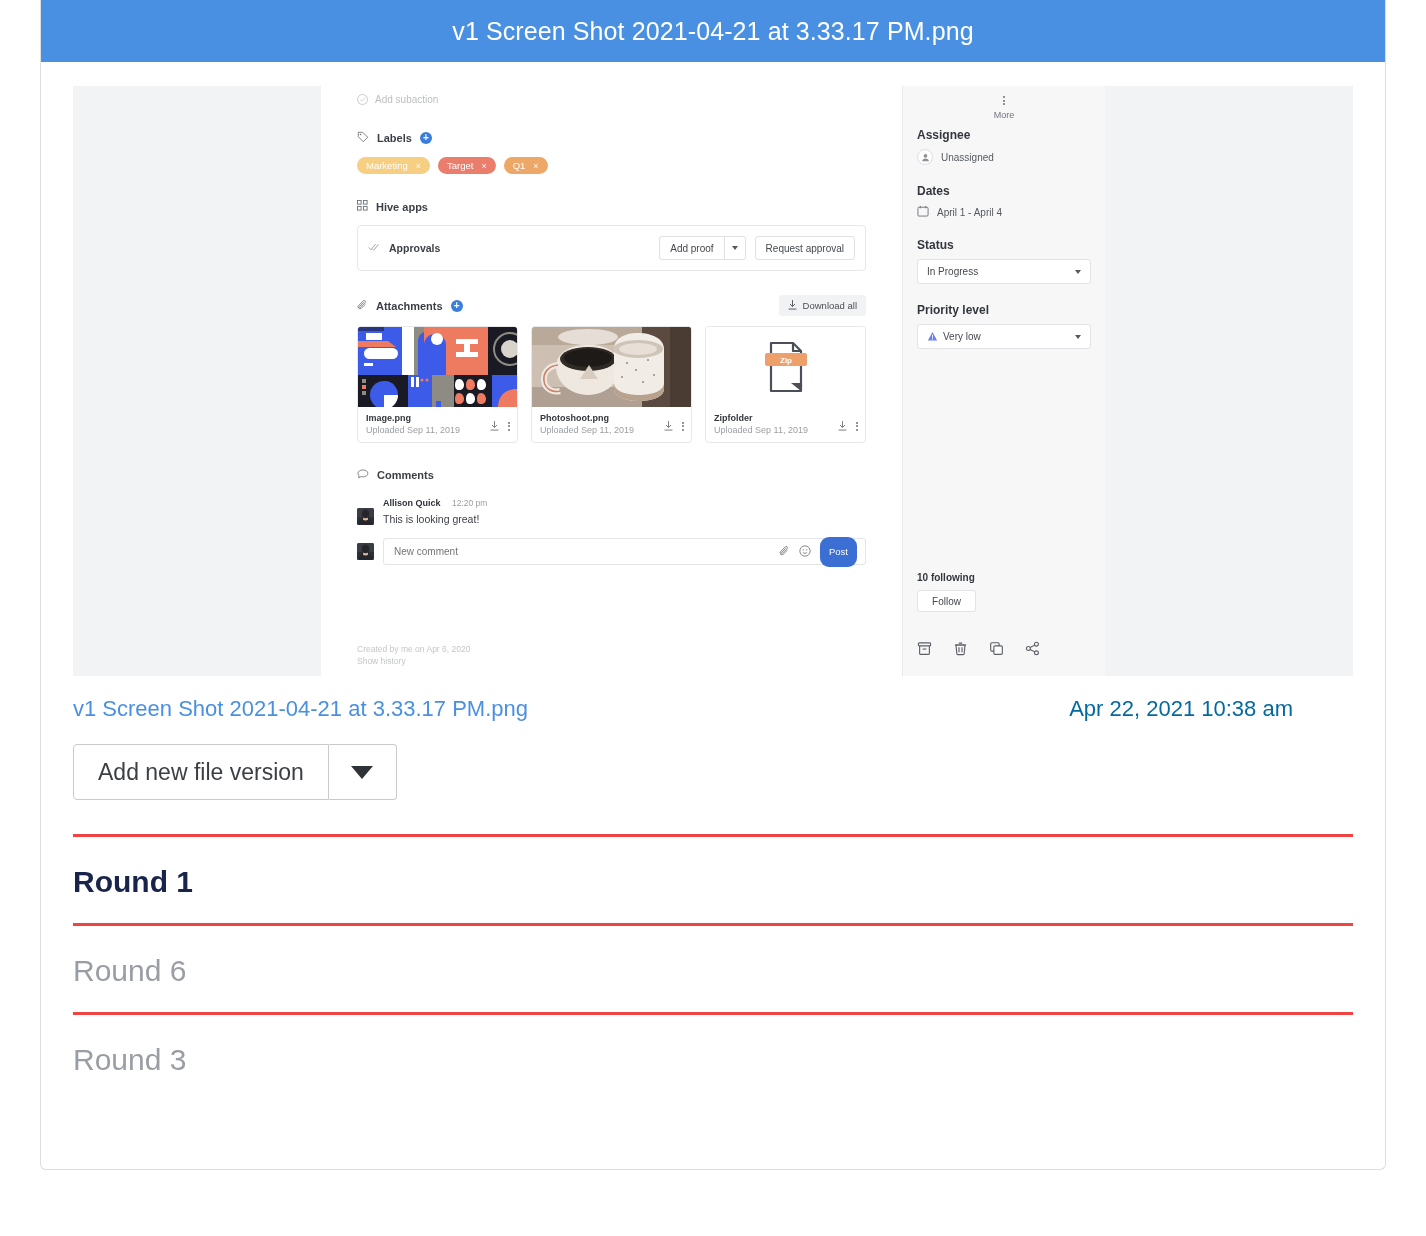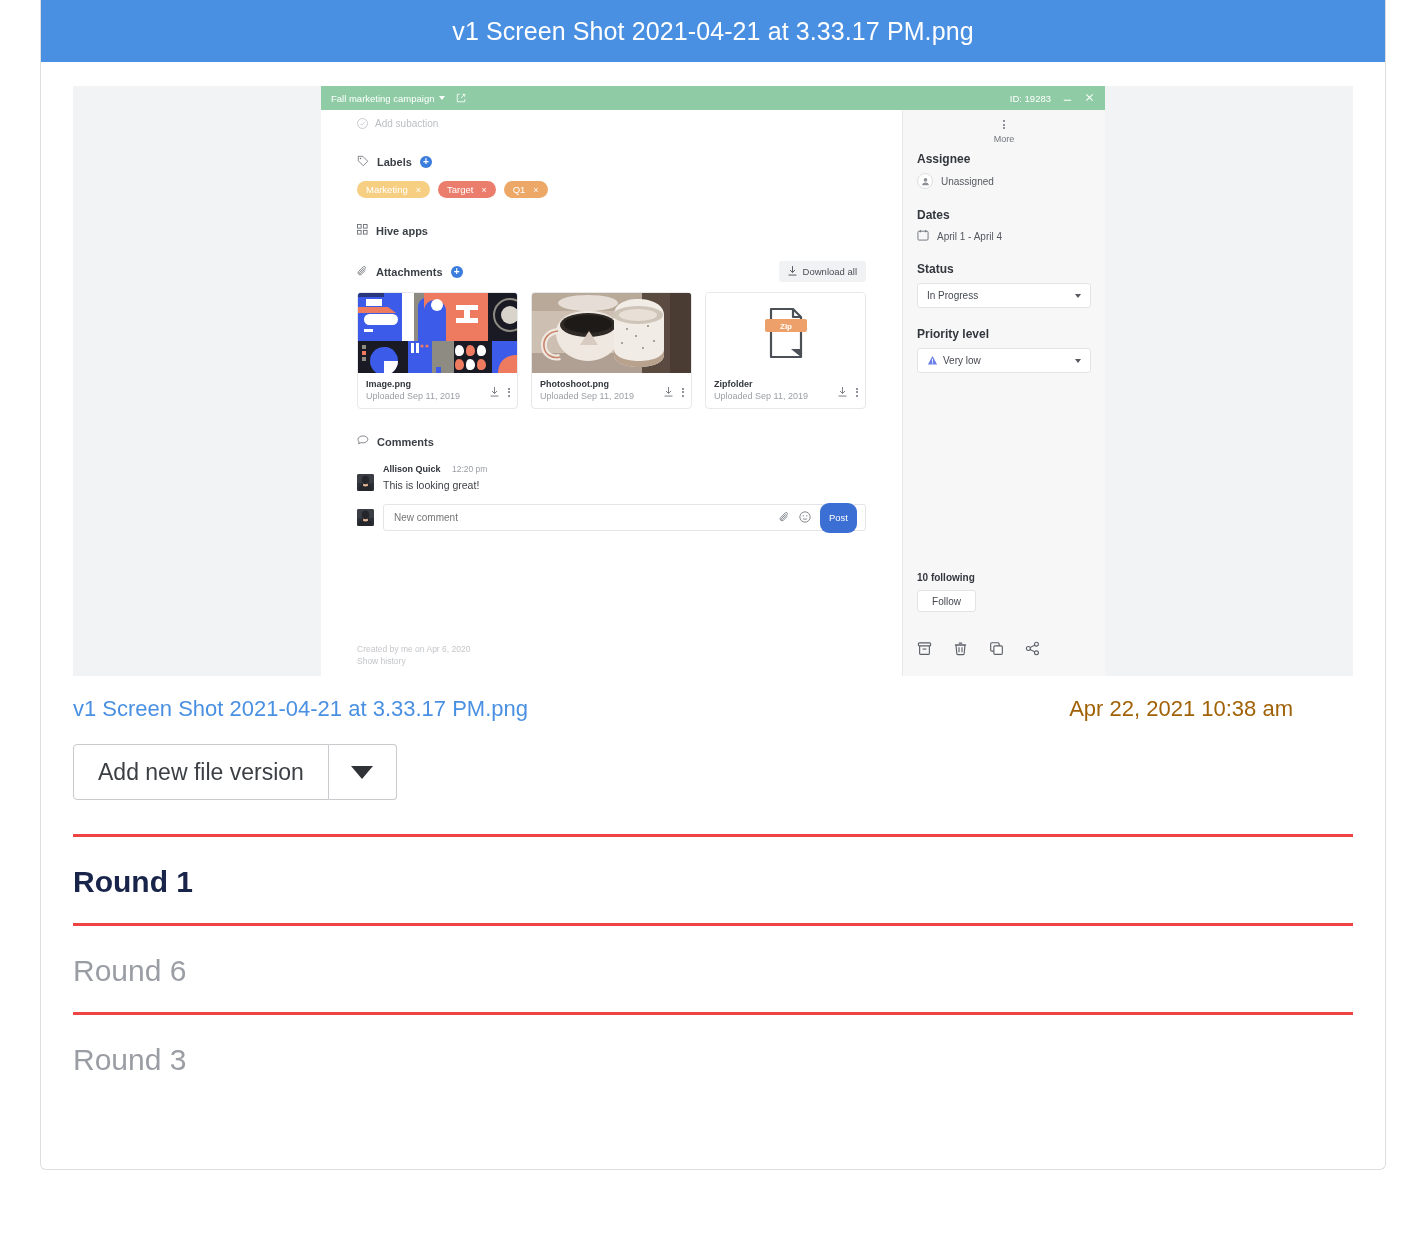--- a/index.html
+++ b/index.html
@@ -119,21 +119,21 @@
   .att-thumb { height: 80px; width:100%; position:relative; overflow:hidden; }
   .att-meta { padding: 6px 8px 7px 8px; position:relative; }
   .att-name { font-size:9px; font-weight:bold; color:#33373d; }
   .att-date { font-size:9px; color:#9a9ea4; margin-top:2px; }
   .att-actions { position:absolute; right:7px; bottom:7px; display:flex; align-items:center; gap:9px; }
   .kebab { display:flex; flex-direction:column; gap:1.5px; }
   .kebab i { width:2px;height:2px;background:#6d7178;border-radius:50%; display:block;}
   
   .zip-thumb { display:flex; align-items:center; justify-content:center; background:#fff; }
   
-  .comments-head { display:flex; align-items:center; gap:8px; margin-top: 26px; }
+  .comments-head { display:flex; align-items:flex-start; gap:8px; margin-top: 26px; }
   .comment-row { display:flex; gap:9px; margin-top: 10px; align-items:flex-end; }
   .avatar {
     width:17px;height:17px;border-radius:2px;flex:0 0 auto;overflow:hidden;
     background:#3c3f46;
   }
   .c-name { font-size:9px; font-weight:bold; color:#2e323a; }
   .c-time { font-size:8.5px; color:#9a9ea4; margin-left:7px; }
   .c-text { font-size:10.5px; color:#3b3f46; margin-top:3px; }
   .new-comment {
     margin-top: 13px; display:flex; align-items:center; gap:9px;
@@ -171,21 +171,21 @@
     margin-top:7px; height:22px; width:59px; background:#fff; border:1px solid #e2e3e6;
     border-radius:3px; display:flex;align-items:center;justify-content:center;
     font-size:10px; color:#44484f;
   }
   .side-icons { position:absolute; left:14px; bottom:16px; display:flex; gap:21px; align-items:center;}
   
   .file-row {
     margin: 20px 32px 0 32px; display:flex; align-items:baseline;
   }
   .file-link { font-size:22px; color:#4a90e2; }
-  .file-date { margin-left:auto; font-size:22px; color:#a16207; padding-right: 60px; text-align: right;}
+  .file-date { margin-left:auto; font-size:22px; color:#0369a1; padding-right: 60px; text-align: right;}
   .version-btn-wrap { margin: 22px 32px 0 32px; display:flex; }
   .version-btn {
     height:56px; border:1px solid #c8cacd; border-radius:4px 0 0 4px;
     background:#fff; display:flex; align-items:center; padding: 0 24px;
     font-size:23px; color:#3c4045;
   }
   .version-arrow {
     height:56px; width:68px; border:1px solid #c8cacd; border-left:none;
     border-radius:0 4px 4px 0; background:#fff;
     display:flex; align-items:center; justify-content:center;
@@ -207,44 +207,20 @@
 
 <div class="page-card">
 
   <div class="title-bar">
     <span class="title-bar-text">v1 Screen Shot 2021-04-21 at 3.33.17 PM.png</span>
   </div>
 
   <div class="preview-wrap">
     <div class="hive-window">
 
-      <div class="hive-topbar">
-        <span class="proj">Fall marketing campaign</span>
-        <span class="caret-sm"></span>
-        <span class="topbar-icon">
-          <svg width="10" height="10" viewBox="0 0 12 12">
-              <path d="M4.5 1.5H1.5v9h9v-3" fill="none" stroke="#fff" stroke-width="1"></path>
-              <path d="M7.5 1.5h3v3" fill="none" stroke="#fff" stroke-width="1"></path>
-              <path d="M6 6l4.5-4.5" stroke="#fff" stroke-width="1"></path>
-            </svg>
-        </span>
-        <span class="topbar-right">
-          <span>ID: 19283</span>
-          <span>
-            <svg width="11" height="11" viewBox="0 0 12 12">
-                <path d="M2 9h8" stroke="#fff" stroke-width="1.1"></path>
-              </svg>
-          </span>
-          <span>
-            <svg width="11" height="11" viewBox="0 0 12 12">
-                <path d="M2.5 2.5l7 7M9.5 2.5l-7 7" stroke="#fff" stroke-width="1.1"></path>
-              </svg>
-          </span>
-        </span>
-      </div>
 
       <div class="hive-body">
 
         <div class="hive-main">
 
           <div class="subaction-row">
             <span class="circle-check">
               <svg width="7" height="7" viewBox="0 0 8 8">
                   <path d="M1.4 4.2l1.6 1.7L6.6 2.3" fill="none" stroke="#c9cbcf" stroke-width="1.1"></path>
                 </svg>
@@ -283,20 +259,40 @@
             <div class="sec-head">
               <span>
                 <svg width="11" height="11" viewBox="0 0 12 12">
                     <rect x="0.5" y="0.5" width="4" height="4" fill="none" stroke="#6d7178"></rect>
                     <rect x="7" y="0.5" width="4" height="4" fill="none" stroke="#6d7178"></rect>
                     <rect x="0.5" y="7" width="4" height="4" fill="none" stroke="#6d7178"></rect>
                     <rect x="7" y="7" width="4" height="4" fill="none" stroke="#6d7178"></rect>
                   </svg>
               </span>
               <span>Hive apps</span>
+            </div>
+            <div class="approvals-box">
+              <div class="approvals-left">
+                <span>
+                  <svg width="13" height="10" viewBox="0 0 14 10">
+                      <path d="M0.8 5.4l2.4 2.6L8.2 1.8" fill="none" stroke="#9aa0a6" stroke-width="1"></path>
+                      <path d="M5.2 7.4l1 1 5-6.2" fill="none" stroke="#9aa0a6" stroke-width="1"></path>
+                    </svg>
+                </span>
+                <span>Approvals</span>
+              </div>
+              <div class="approvals-right">
+                <span class="btn-split">
+                  <span class="btn-sm main">Add proof</span>
+                  <span class="btn-sm arrow">
+                    <span class="caret-dk"></span>
+                  </span>
+                </span>
+                <span class="btn-sm">Request approval</span>
+              </div>
             </div>
           </div>
 
           <div class="sec">
             <div class="att-head-row">
               <div class="sec-head">
                 <span>
                   <svg width="11" height="12" viewBox="0 0 12 13">
                       <path d="M9.3 5.6L4.8 10a2.1 2.1 0 11-3-3l5-5a1.4 1.4 0 012 2l-5 5a.7.7 0 11-1-1l4.4-4.4" fill="none" stroke="#6d7178" stroke-width=".9"></path>
                     </svg>

